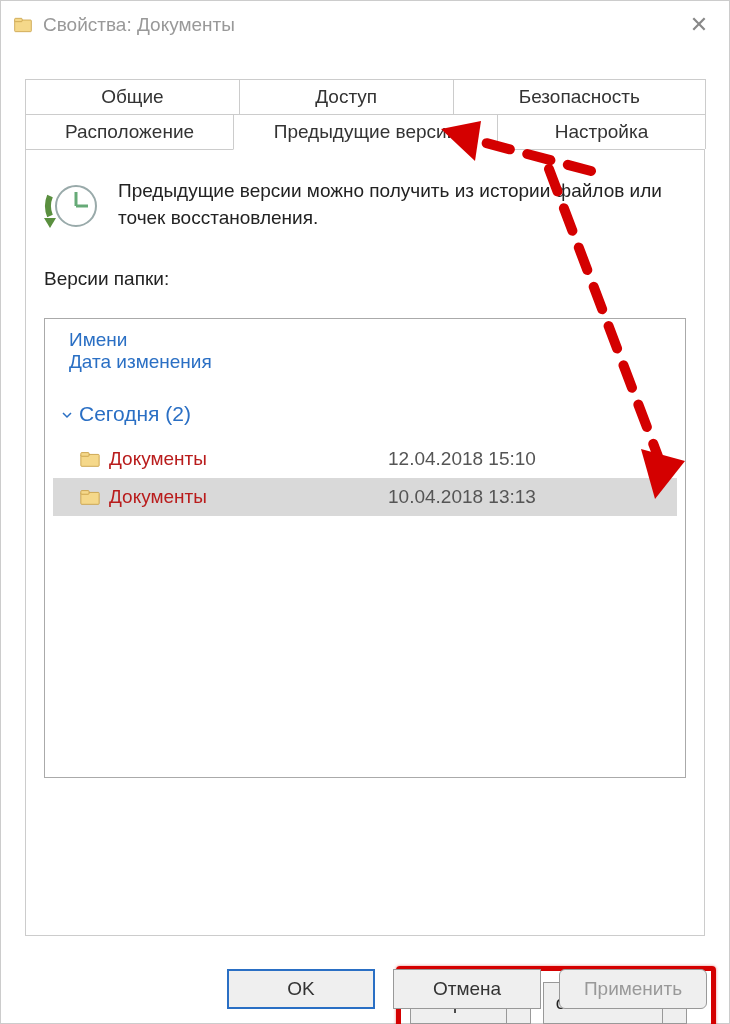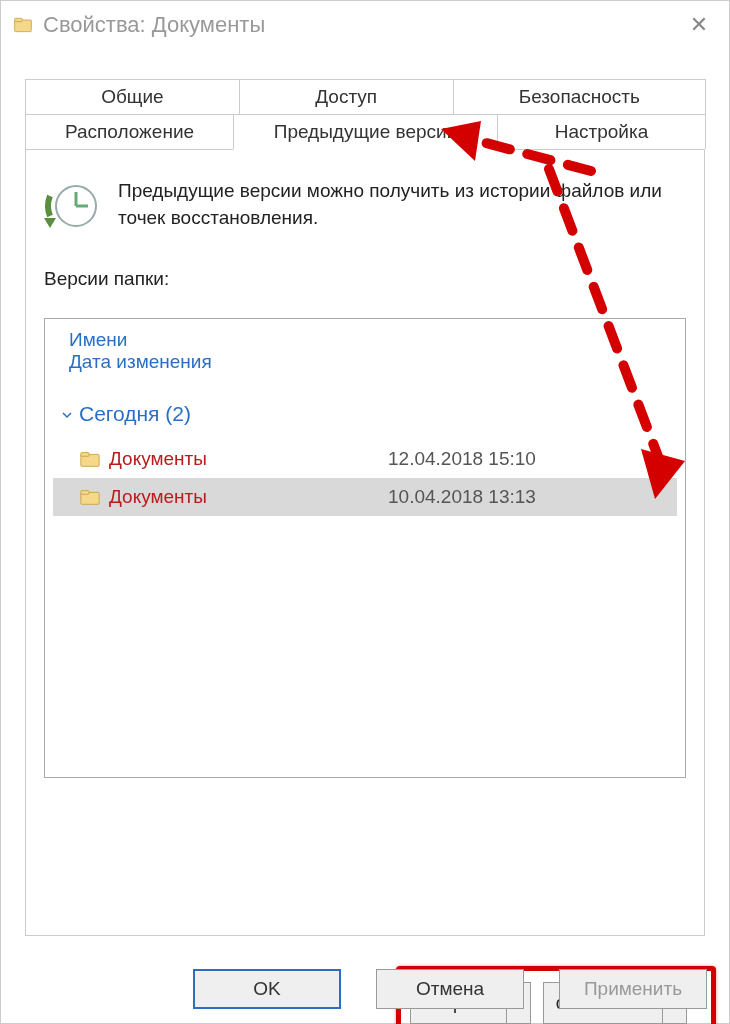--- a/index.html
+++ b/index.html
@@ -1,20 +1,20 @@
 <!DOCTYPE html>
 <html><head>
 <meta charset="utf-8">
 <style>
   * { box-sizing: border-box; font-family: "Segoe UI", Tahoma, sans-serif; }
   body { margin: 0; background: #fff; width: 730px; height: 1024px; overflow: hidden; position: relative; }
   .window { width: 730px; height: 1024px; border: 1px solid #ccc; background: #fff; position: relative; }
   .titlebar { height: 48px; display: flex; align-items: center; padding: 0 12px; }
   .titlebar .tb-icon { width: 20px; height: 20px; margin-right: 10px; }
-  .title-text { font-size: 22px; color: #999; font-weight: 400; }
+  .title-text { font-size: 19px; color: #999; font-weight: 400; }
   .close-x { position: absolute; top: 10px; right: 16px; width: 28px; height: 28px; color: #888; font-size: 22px; text-align: center; line-height: 28px; }
   .content { padding: 16px 24px 0 24px; }
   .tabs { position: relative; margin-top: 14px; }
   .tab-row { display: flex; border-bottom: 1px solid #ccc; }
   .tab-row.top { border-bottom: none; }
   .tab {
     padding: 6px 10px;
     font-size: 19px;
     color: #333;
     text-align: center;
@@ -57,26 +57,26 @@
   .action-highlight { position: absolute; border: 5px solid #d40000; border-radius: 4px; left: 370px; top: 816px; width: 320px; height: 76px; pointer-events: none; box-shadow: 0 0 3px rgba(212,0,0,.5);}
   .action-buttons { position: absolute; left: 384px; top: 832px; display: flex; gap: 12px; }
   .split-btn { display: flex; border: 1px solid #999; height: 42px; background: #efefef; }
   .split-btn .lbl { padding: 0 12px; display: flex; align-items: center; font-size: 18px; color: #222; }
   .split-btn .drop { width: 24px; display: flex; align-items: center; justify-content: center; border-left: 1px solid #999; }
   .dialog-buttons {
     position: absolute;
     bottom: 14px;
     right: 22px;
     display: flex;
-    gap: 35px;
+    gap: 18px;
     padding-left: 48px;
   }
   .dlg-btn { width: 148px; height: 40px; border: 1px solid #999; background: #efefef; font-size: 19px; color: #333; display: flex; align-items: center; justify-content: center; }
   .dlg-btn.default { border: 2px solid #2a6fc4; }
-  .dlg-btn.disabled { color: #999; }
+  .dlg-btn.disabled { color: #999; border-radius: 6px; }
   
   .arrow-annot { position: absolute; pointer-events: none; z-index: 50; }
   svg .dash { stroke: #d40000; stroke-width: 10; stroke-dasharray: 24 18; stroke-linecap: round; }
   svg .head { fill: #d40000; }
 </style>
 </head>
 <body>
 
 <div class="window">
 

